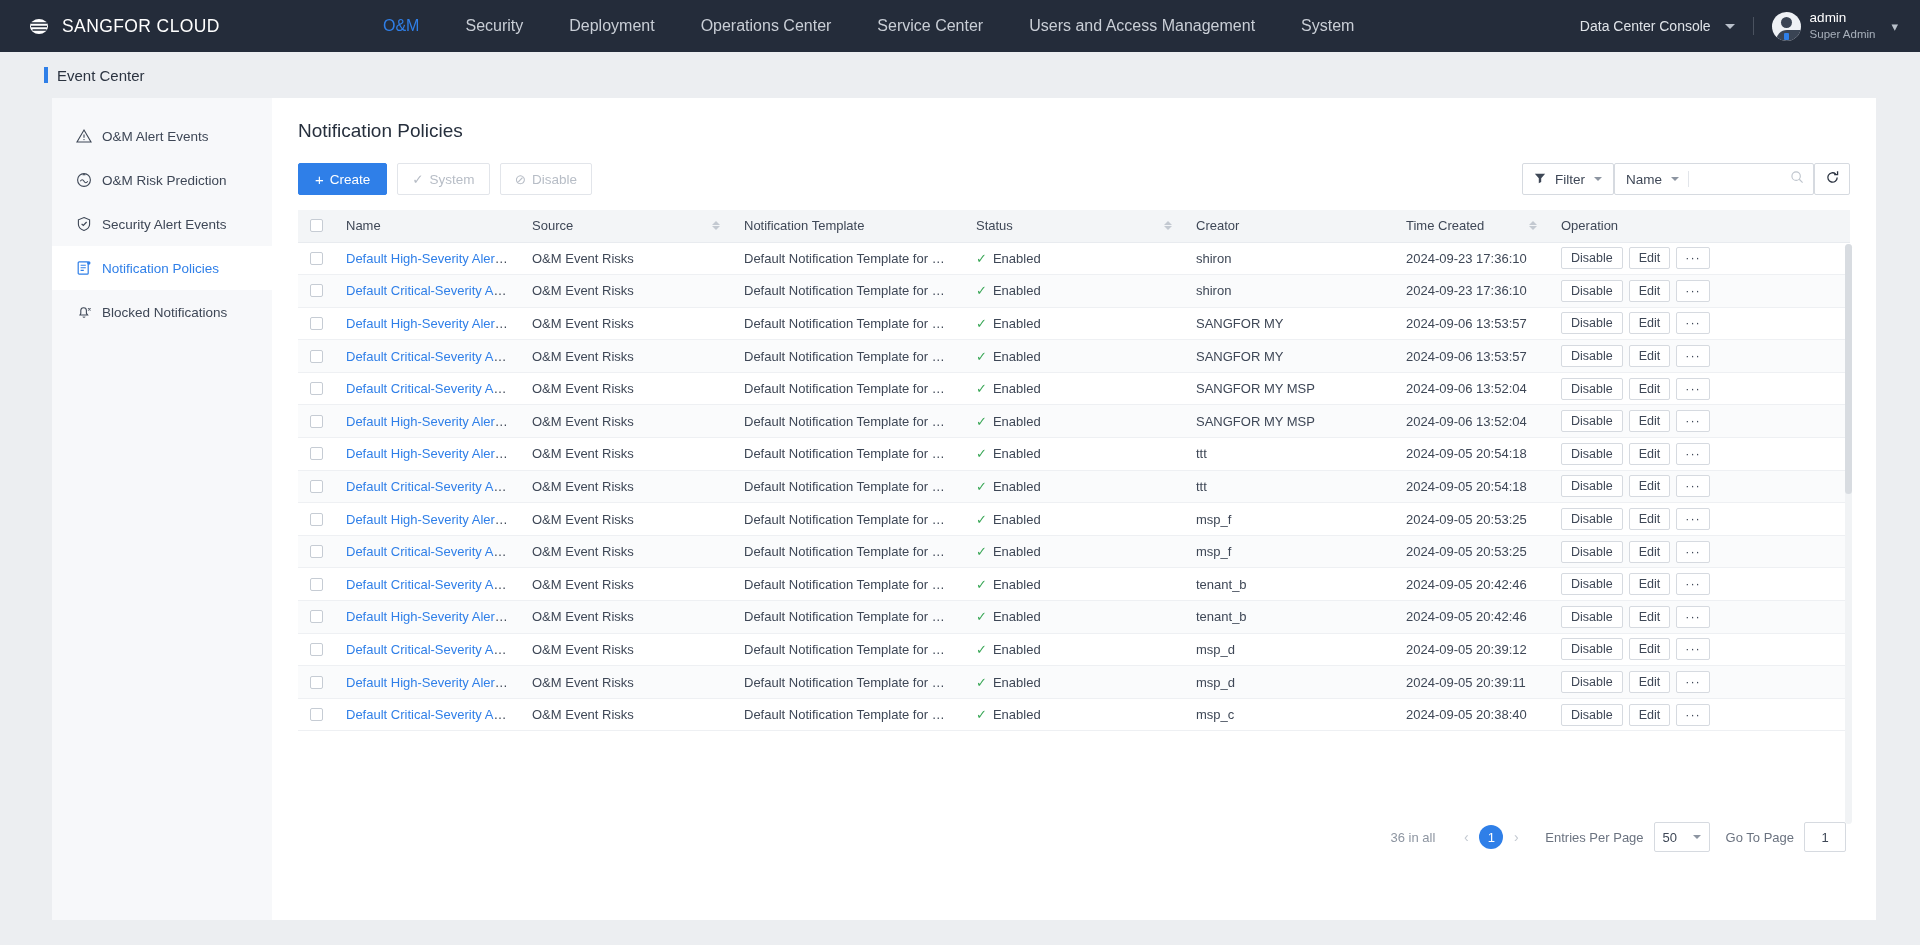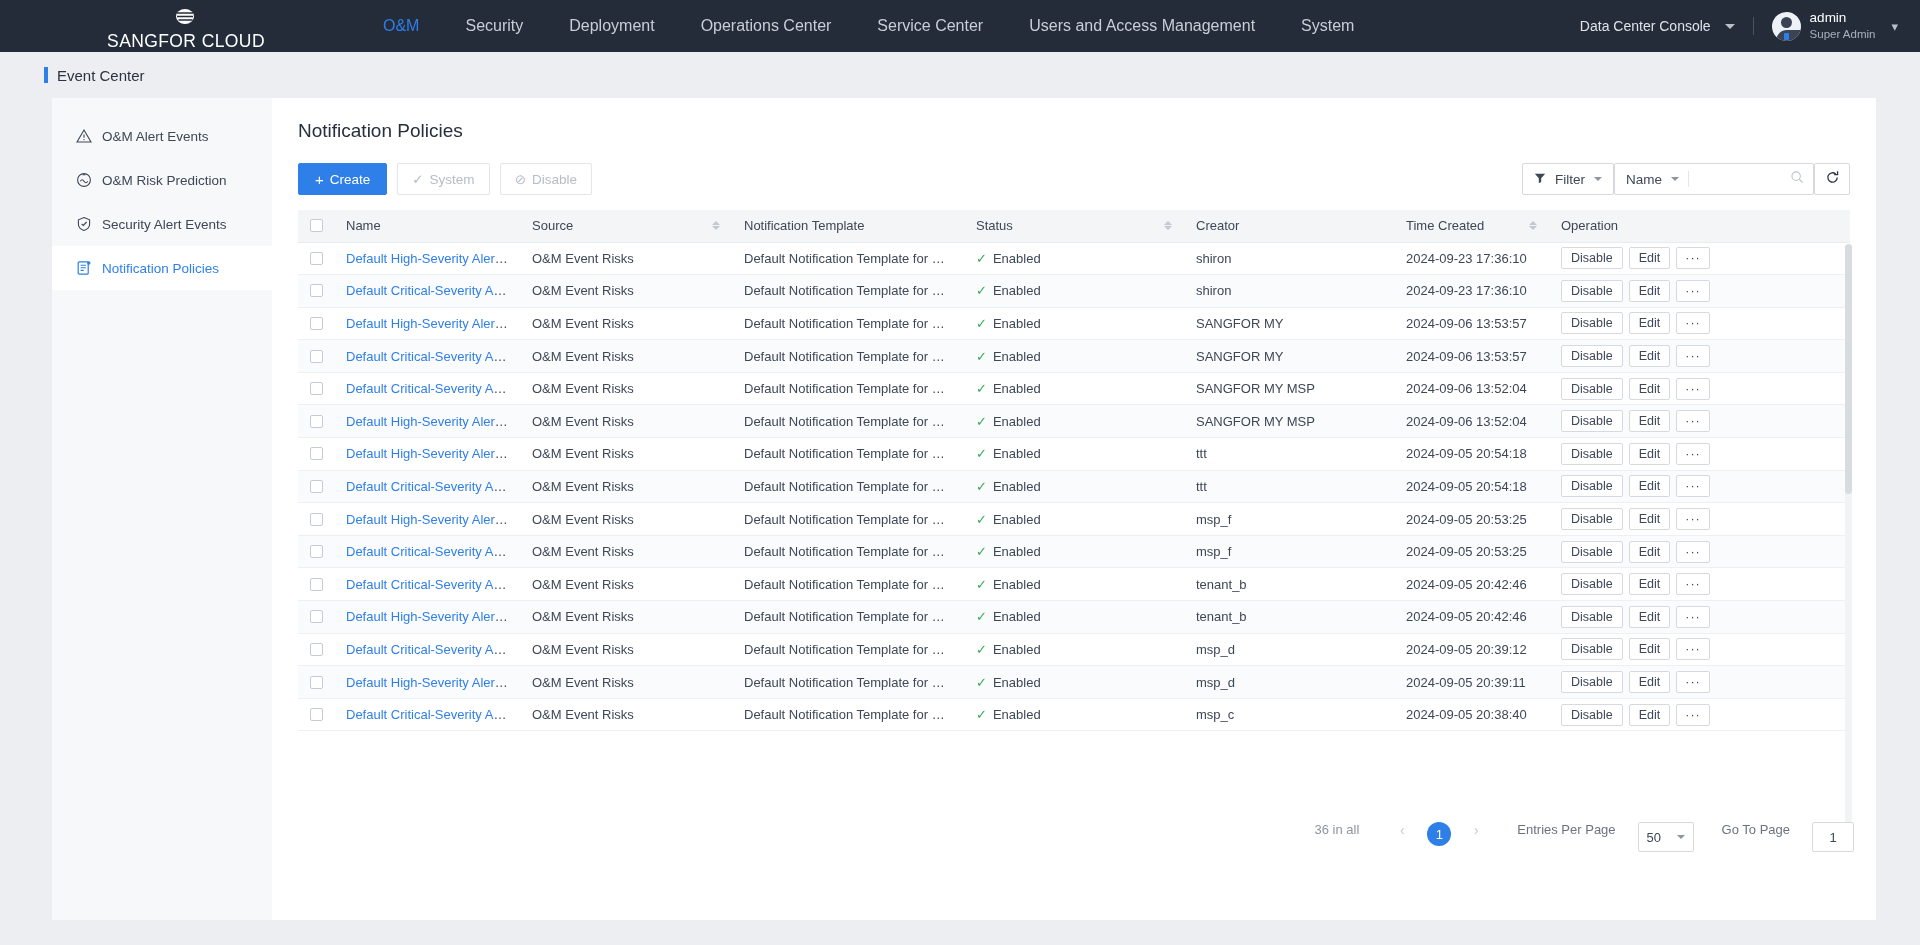--- a/index.html
+++ b/index.html
@@ -10,21 +10,21 @@
     overflow: hidden;
     -webkit-font-smoothing: antialiased;
   }
 
   
   .topnav {
     height: 52px; background: #242c3a;
     display: flex; align-items: center;
     position: relative;
   }
-  .brand { display: flex; align-items: center; padding-left: 12px; width: 360px; flex-direction: column; }
+  .brand { display: flex; align-items: center; padding-left: 18px; width: 360px; }
   .brand-logo { width: 34px; height: 30px; position: relative; margin-right: 10px; }
   .brand-name { color: #ffffff; font-size: 17.5px; letter-spacing: .4px; }
 
   .navitems { display: flex; align-items: center; gap: 0px; }
   .navitem {
     color: #c9ced6; font-size: 16px;
     padding: 0 23px; line-height: 52px; cursor: pointer; white-space: nowrap;
   }
   .navitem.active { color: #2f7fe8; }
 
@@ -161,22 +161,22 @@
   .opbtn.dots { padding: 0 8px; letter-spacing: 1px; }
 
   .vscroll {
     position: absolute; right: -2px; top: 34px; width: 7px; height: 250px;
     background: #d8dce1; border-radius: 4px;
   }
   .vtrack { position: absolute; right: -2px; top: 34px; width: 7px; height: 580px; background: #f1f3f5; border-radius: 4px; }
 
   
   .pager {
-    position: absolute; right: 22px; bottom: 68px;
-    display: flex; gap: 12px; font-size: 13px; color: #8d95a1;
+    position: absolute; right: 30px; bottom: 68px;
+    display: flex; align-items: center; gap: 0; font-size: 13px; color: #8d95a1;
   }
   .pg-total { margin-right: 18px; }
   .pg-arrow { width: 26px; text-align: center; color: #c3c9d1; cursor: pointer; font-size: 14px; }
   .pg-num {
     width: 24px; height: 24px; border-radius: 50%; background: #2f7fe8; color: #fff;
     display: flex; align-items: center; justify-content: center; font-size: 13px; cursor: pointer;
   }
   .pg-lbl { margin-left: 16px; margin-right: 10px; color: #6b7380; }
   .pg-sel {
     width: 56px; height: 30px; border: 1px solid #d6dae0; background: #fff;
@@ -282,20 +282,30 @@
             <rect x="2.2" y="1.8" width="10" height="12.4" rx="1" fill="none" stroke="#2f7fe8" stroke-width="1.2"></rect>
             <path d="M4.6 5.2 h5.2 M4.6 7.8 h5.2 M4.6 10.4 h3.2" stroke="#2f7fe8" stroke-width="1.1"></path>
             <circle cx="12.8" cy="3" r="1.7" fill="#2f7fe8"></circle>
           </svg>
       </span>
       <span>Notification Policies</span>
     </div>
 
 
 
+    <div class="side-item">
+      <span class="side-ico">
+        <svg viewBox="0 0 16 16" width="16" height="16">
+            <path d="M4 11 h7.6 l-1.2-1.6 V6.6 a2.8 2.8 0 0 0-5.6 0 v2.8 Z" fill="none" stroke="#3e4756" stroke-width="1.1"></path>
+            <path d="M6.9 12.6 a1.2 1.2 0 0 0 2.2 0" fill="none" stroke="#3e4756" stroke-width="1.1"></path>
+            <path d="M12 4.4 l2.6 2 M12 6.4 l2.6-2" stroke="#3e4756" stroke-width="1.05"></path>
+          </svg>
+      </span>
+      <span>Blocked Notifications</span>
+    </div>
   </div>
 
   <div class="content">
     <div class="card-title">Notification Policies</div>
 
     <div class="toolbar">
       <div class="btn primary">
         <span class="plus">+</span>
         <span>Create</span>
       </div>

